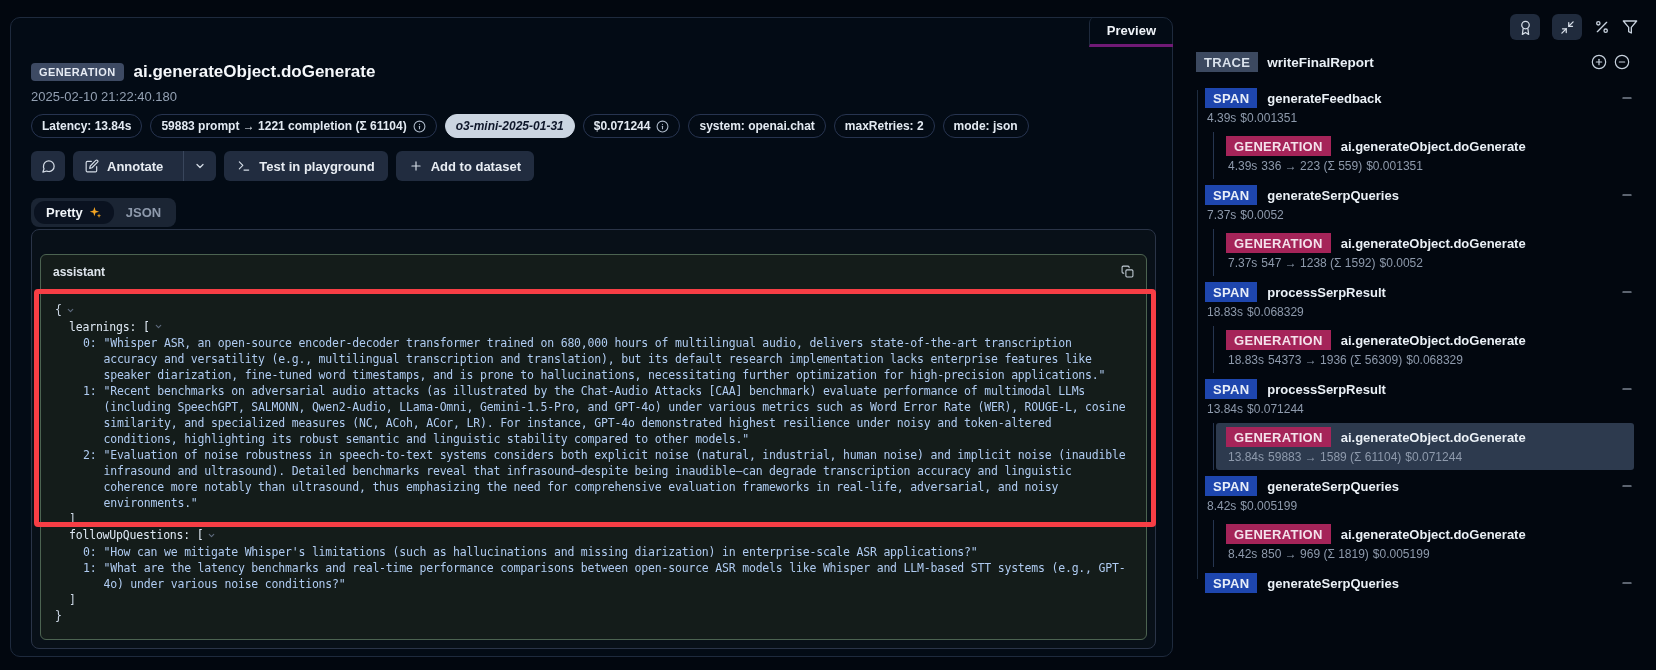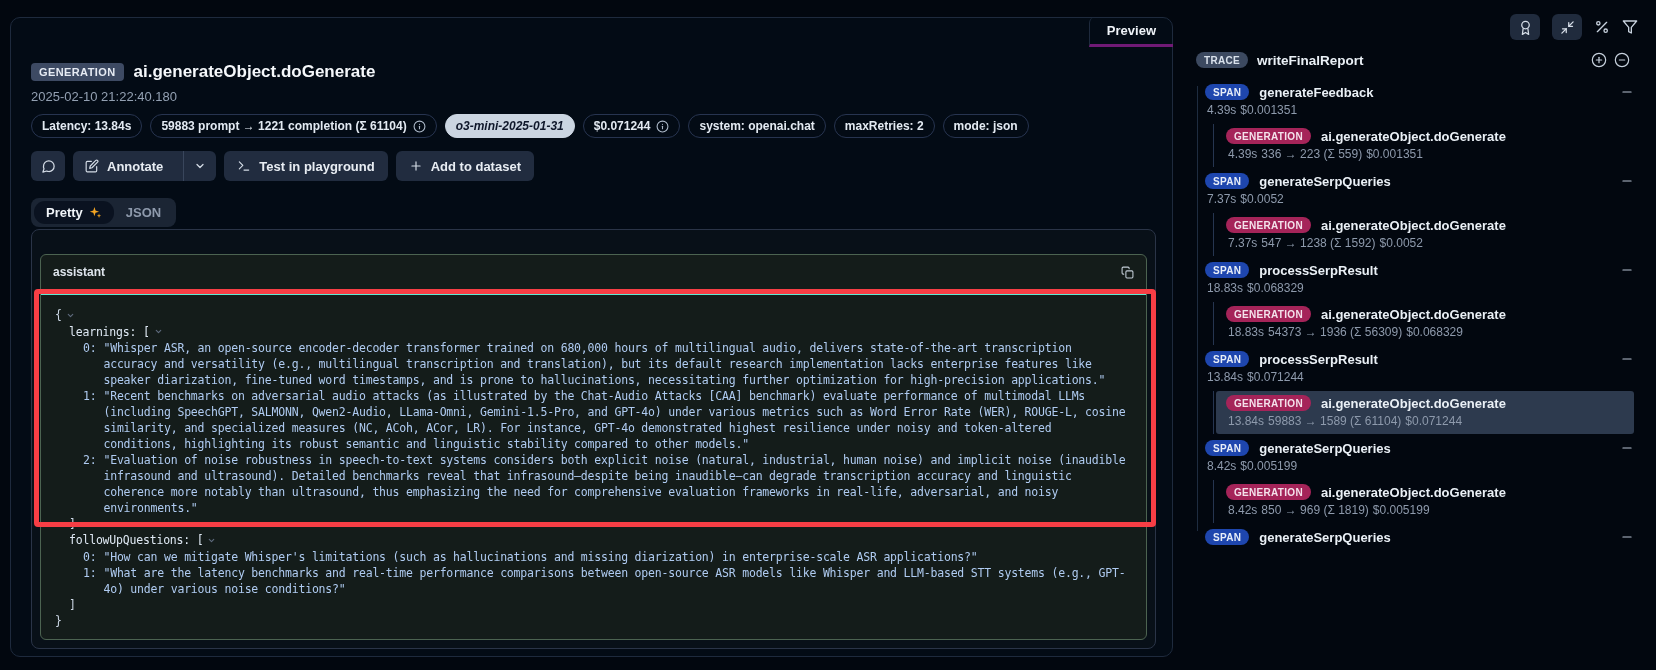--- a/index.html
+++ b/index.html
@@ -68,22 +68,22 @@
   .output-wrap {
     position:absolute; left:20px; top:211px; width:1125px; height:420px;
     background:#081018; border:1px solid #2A3447; border-radius:8px;
     padding:24px 8px 8px 8px;
   }
   .assistant-box {
     height:100%; background:#141C1A; border:1px solid #4C6351;
     border-radius:6px; display:flex; flex-direction:column; overflow:hidden;
   }
   .assistant-header {
-    display:flex; align-items:center; justify-content:space-between;
-    padding:10px 12px; border-bottom:6px solid #5eead4;
+    display:flex; align-items:flex-start; justify-content:space-between;
+    padding:10px 12px; border-bottom:1px solid #5eead4;
     font-size:12px; font-weight:600; color:#DEE5EC;gap:12px;
   }
   .copy-btn { cursor:pointer; color:#C2CCD6; }
   .code {
     flex:1; overflow:hidden; padding:12px 14px;
     font-family:"DejaVu Sans Mono", monospace;
     font-size:11.5px; line-height:16px; letter-spacing:-0.2px;
     color:#B7CEEB;
   }
   .code .punc { color:#CBD6E4; }
@@ -108,21 +108,21 @@
     padding:14px 18px 0 0;
   }
   .icon-btn {
     width:30px; height:26px; background:#202B3D; border-radius:6px;
     display:flex; align-items:center; justify-content:center; cursor:pointer;
     color:#D6DEE8;
   }
   .icon-plain { color:#C7D1DD; cursor:pointer; display:flex; align-items:center; }
 
   .trace-row { margin-top:12px; display:flex; align-items:center; gap:9px; padding:0 26px 0 6px; }
-  .badge { font-size:10px; font-weight:700; padding:2.5px 8px; border-radius:8px; letter-spacing:.3px; white-space:nowrap; }
+  .badge { font-size:13px; font-weight:700; padding:2.5px 8px; border-radius:0; letter-spacing:.3px; white-space:nowrap; }
   .badge-trace { background:#3C4960; color:#D9E1EB; }
   .badge-span  { background:#1E46AE; color:#E8EEF8; }
   .badge-gen   { background:#A52459; color:#F4E2EB; }
   .row-label { font-size:13.5px; font-weight:600; color:#EAF0F6; white-space:nowrap; }
   .trace-actions { margin-left:auto; display:flex; gap:7px; color:#C7D1DD; }
   .trace-actions span { cursor:pointer; }
   .trace-meta { margin-top:6px; padding-left:6px; display:flex; gap:12px; font-size:12.5px; color:#8E9AAC; }
 
   .obs-list { position:relative; margin-top:16px; padding-left:15px;
     display:flex; flex-direction:column; gap:6px; }

